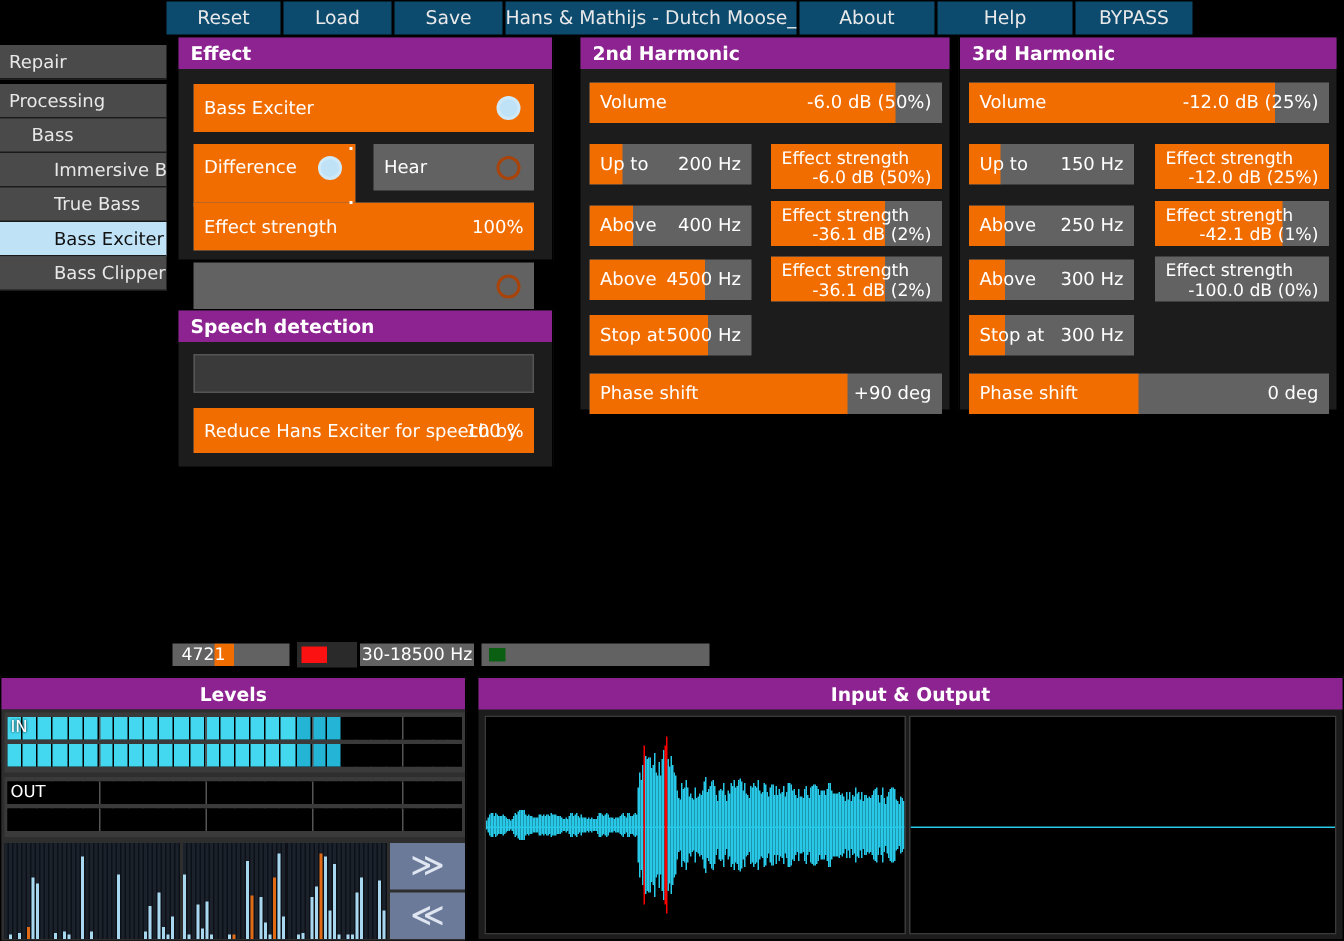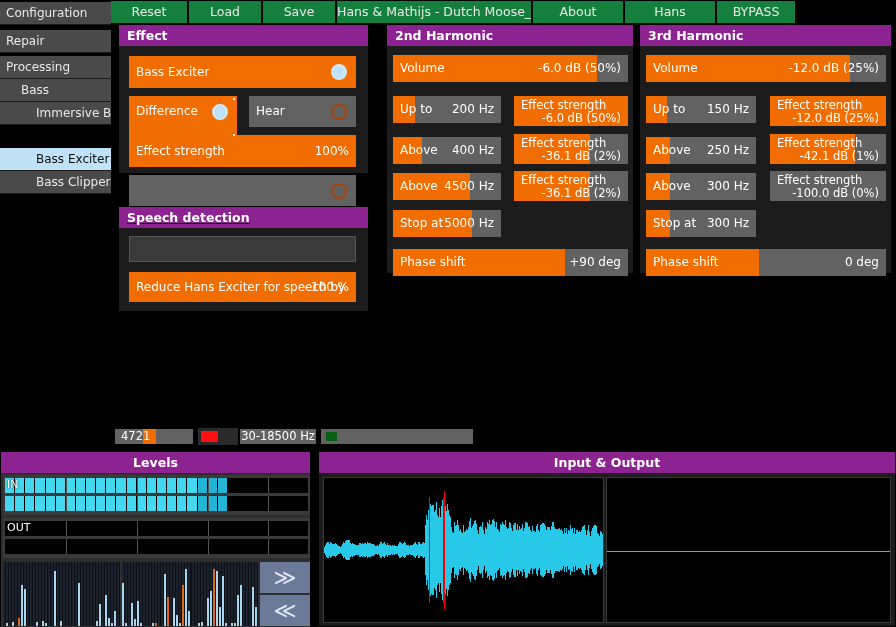--- a/index.html
+++ b/index.html
@@ -20,21 +20,21 @@
     white-space: nowrap; overflow: hidden;
     border-bottom: 1px solid #1a1a1a;
   }
   .side-item.sel { background: #bfe2f7; color: #111; }
   .side-item span { display: block; }
 
   
   .toolbar { position: absolute; left: 111px; top: 0; width: 785px; height: 23px; background: #000; }
   .tb-btn {
     position: absolute; top: 1px; height: 22px;
-    background: #15803d; color: #e9e9e9;
+    background: #0c4a6e; color: #e9e9e9;
     font-size: 12.5px; line-height: 22px; text-align: center;
     white-space: nowrap; overflow: hidden;
   }
 
   
   .panel { position: absolute; background: #1c1c1c; border: 1px solid #000; }
   .panel-hdr {
     height: 21px; background: #8d2391; color: #fff;
     font-size: 12.5px; font-weight: bold; line-height: 21px;
     padding-left: 8px; white-space: nowrap; overflow: hidden;
@@ -96,50 +96,50 @@
   .scope { position: absolute; background: #000; border: 1px solid #3a3a3a; overflow: hidden; }
   .scope .zero { position: absolute; left: 0; right: 0; height: 1px; background: #28c8e8; }
   .wv { position: absolute; width: 1px; }
 </style>
 </head>
 <body>
 
 <div class="app">
 
   <div class="sidebar" id="sidebar">
-      <div class="side-item" style="top: 2px;">
-        <span style="padding-left: 6px;">Configuration</span>
-      </div>
       <div class="side-item" style="top: 30px;">
         <span style="padding-left: 6px;">Repair</span>
       </div>
       <div class="side-item" style="top: 56px;">
         <span style="padding-left: 6px;">Processing</span>
       </div>
       <div class="side-item" style="top: 79px;">
         <span style="padding-left: 21px;">Bass</span>
       </div>
       <div class="side-item" style="top: 102px;">
         <span style="padding-left: 36px;">Immersive Bass</span>
+      </div>
+      <div class="side-item" style="top: 125px;">
+        <span style="padding-left: 36px;">True Bass</span>
       </div>
       <div class="side-item sel" style="top: 148px;">
         <span style="padding-left: 36px;">Bass Exciter</span>
       </div>
       <div class="side-item" style="top: 171px;">
         <span style="padding-left: 36px;">Bass Clipper</span>
       </div>
     </div>
 
   <div class="toolbar" id="toolbar">
       <div class="tb-btn" style="left: 0px; width: 76px;">Reset</div>
       <div class="tb-btn" style="left: 78px; width: 72px;">Load</div>
       <div class="tb-btn" style="left: 152px; width: 72px;">Save</div>
       <div class="tb-btn" style="left: 226px; width: 194px;">Hans &amp; Mathijs - Dutch Moose_MD v1.6</div>
       <div class="tb-btn" style="left: 422px; width: 90px;">About</div>
-      <div class="tb-btn" style="left: 514px; width: 90px;">Hans</div>
+      <div class="tb-btn" style="left: 514px; width: 90px;">Help</div>
       <div class="tb-btn" style="left: 606px; width: 78px;">BYPASS</div>
     </div>
 
   <div class="panel" style="left:118px; top:24px; width:251px; height:150px;">
     <div class="panel-hdr">Effect</div>
     <div class="panel-body" style="height:129px;" id="effect-body">
         <div class="ctl one-line" style="left: 10px; top: 10px; width: 227px; height: 32px; line-height: 32px;">
           <div class="fill" style="width: 100%;"></div>
           <div class="lbl">Bass Exciter</div>
           <div class="knob on" style="right: 9px; top: 8px;"></div>
@@ -161,21 +161,21 @@
           <div class="lbl">Effect strength</div>
           <div class="val">100%</div>
         </div>
         <div class="ctl one-line" style="left: 10px; top: 129px; width: 227px; height: 32px; line-height: 32px;">
           <div class="fill" style="width: 0%;"></div>
           <div class="knob" style="right: 9px; top: 8px;"></div>
         </div>
       </div>
   </div>
 
-  <div class="panel" style="left:118px; top:206px; width:251px; height:106px;text-decoration:underline;">
+  <div class="panel" style="left:118px; top:206px; width:251px; height:106px;">
     <div class="panel-hdr">Speech detection</div>
     <div class="panel-body" style="height:85px;" id="speech-body">
       <div class="speech-meter" style="left:10px; top:8px; width:227px; height:26px;"></div>
     <div class="ctl one-line" style="left: 10px; top: 44px; width: 227px; height: 30px; line-height: 30px;">
           <div class="fill" style="width: 100%;"></div>
           <div class="lbl">Reduce Hans Exciter for speech by</div>
           <div class="val">100 %</div>
         </div>
       </div>
   </div>

